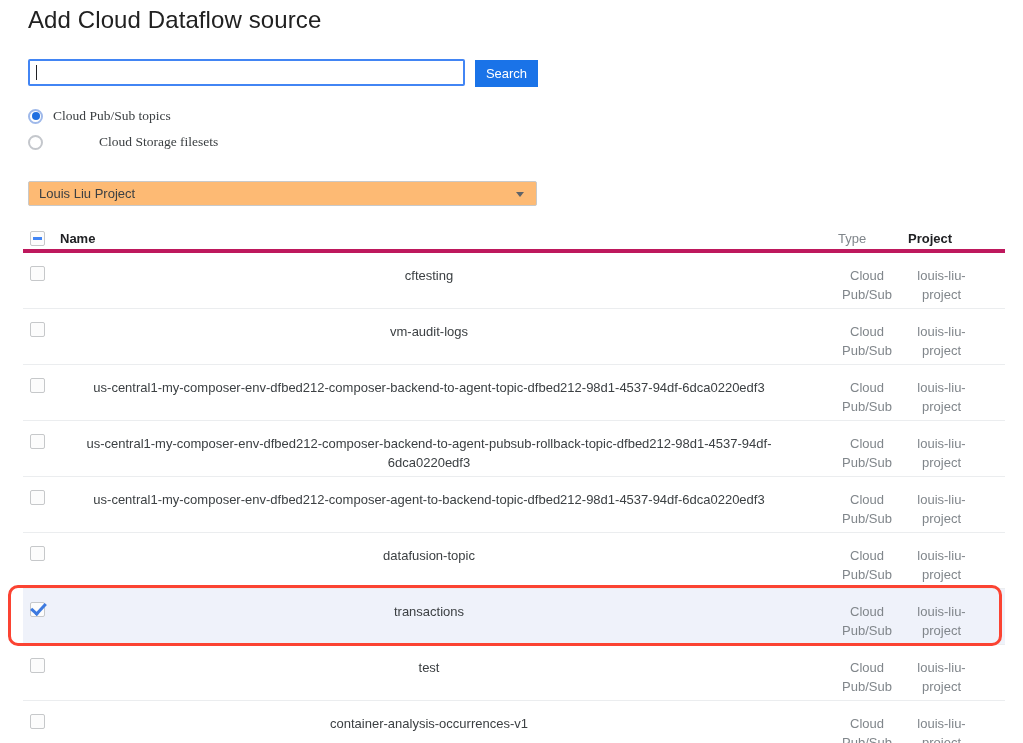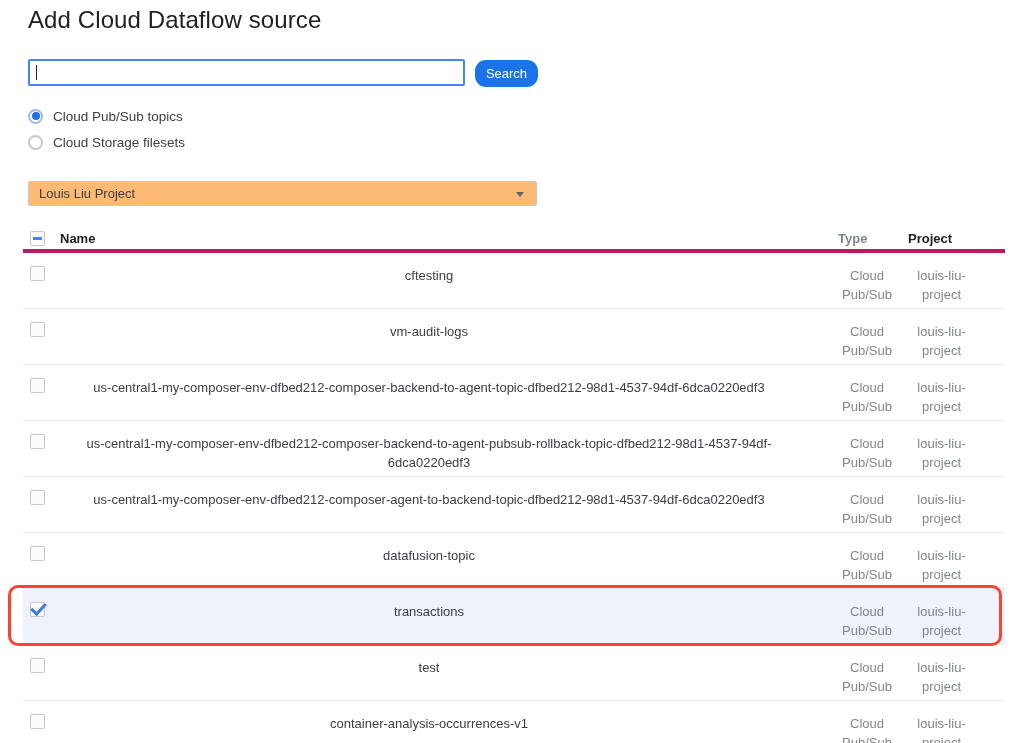--- a/index.html
+++ b/index.html
@@ -15,33 +15,33 @@
   }
   
   .search-input {
     position:absolute; left:28px; top:59px; width:437px; height:27px;
     border:2px solid #4285f4; border-radius:2px; background:#fff;
   }
   .caret { position:absolute; left:6px; top:4px; width:1px; height:15px; background:#202124; }
   .search-btn {
     position:absolute; left:475px; top:60px; width:63px; height:27px;
     background:#1a73e8; color:#fff; font-size:13px; font-family:inherit;
-    border:none; border-radius:11px; cursor:pointer;
+    border:none; border-radius:0; cursor:pointer;
   }
   
   .radio-row { position:absolute; left:28px; display:flex; align-items:center; height:20px; cursor:pointer; }
   .radio-row.r1 { top:106px; }
-  .radio-row.r2 { top:132px; }
+  .radio-row.r2 { top:132px;gap:46px; }
   .radio { width:15px; height:15px; border-radius:50%; border:2px solid #c4c7cc; background:#fff; position:relative; flex:none; }
   .radio.selected { border-color:#9fb9ea; }
   .radio.selected::after {
     content:''; position:absolute; left:1.5px; top:1.5px; width:8px; height:8px;
     border-radius:50%; background:#1f6fe0;
   }
-  .radio-label { margin-left:10px; font-size:13.5px; color:#3c4043; }
+  .radio-label { margin-left:10px; font-size:13.5px; color:#3c4043;font-family:Liberation Serif, serif; }
   
   .select {
     position:absolute; left:28px; top:181px; width:509px; height:25px;
     border:1px solid #c9c9c9; border-radius:2px; background:#fdba74;
     display:flex; align-items:center; padding:0 10px; cursor:pointer;
   }
   .select-value { font-size:13px; color:#3c4043; }
   .select-arrow {
     position:absolute; right:12px; top:10px; width:0; height:0;
     border-left:4px solid transparent; border-right:4px solid transparent;
@@ -74,21 +74,21 @@
   }
   .checkbox.checked::after {
     content:''; position:absolute; left:3px; top:-3px; width:6px; height:12px;
     border-right:3px solid #3d7ae0; border-bottom:3px solid #3d7ae0;
     transform:rotate(42deg);
   }
   .col-name { flex:1; padding-right:40px; font-size:13px; line-height:19px; color:#3c4043; overflow-wrap:break-word; min-width:0; }
   .col-type { width:70px; flex:none; padding-right:12px; font-size:13px; line-height:19px; color:#80868b; }
   .col-project { width:97px; flex:none; padding-right:30px; font-size:13px; line-height:19px; color:#80868b; }
   .thead .col-name { font-weight:700; color:#202124; font-size:13px; padding-top:0; }
-  .thead .col-type { color:#80868b; font-weight:700; }
+  .thead .col-type { color:#80868b; font-weight:400; }
   .thead .col-project { font-weight:700; color:#202124; }
 </style>
 </head>
 <body>
 
 <div class="page">
 
   <div class="title">Add Cloud Dataflow source</div>
 
   <div class="search-input">

